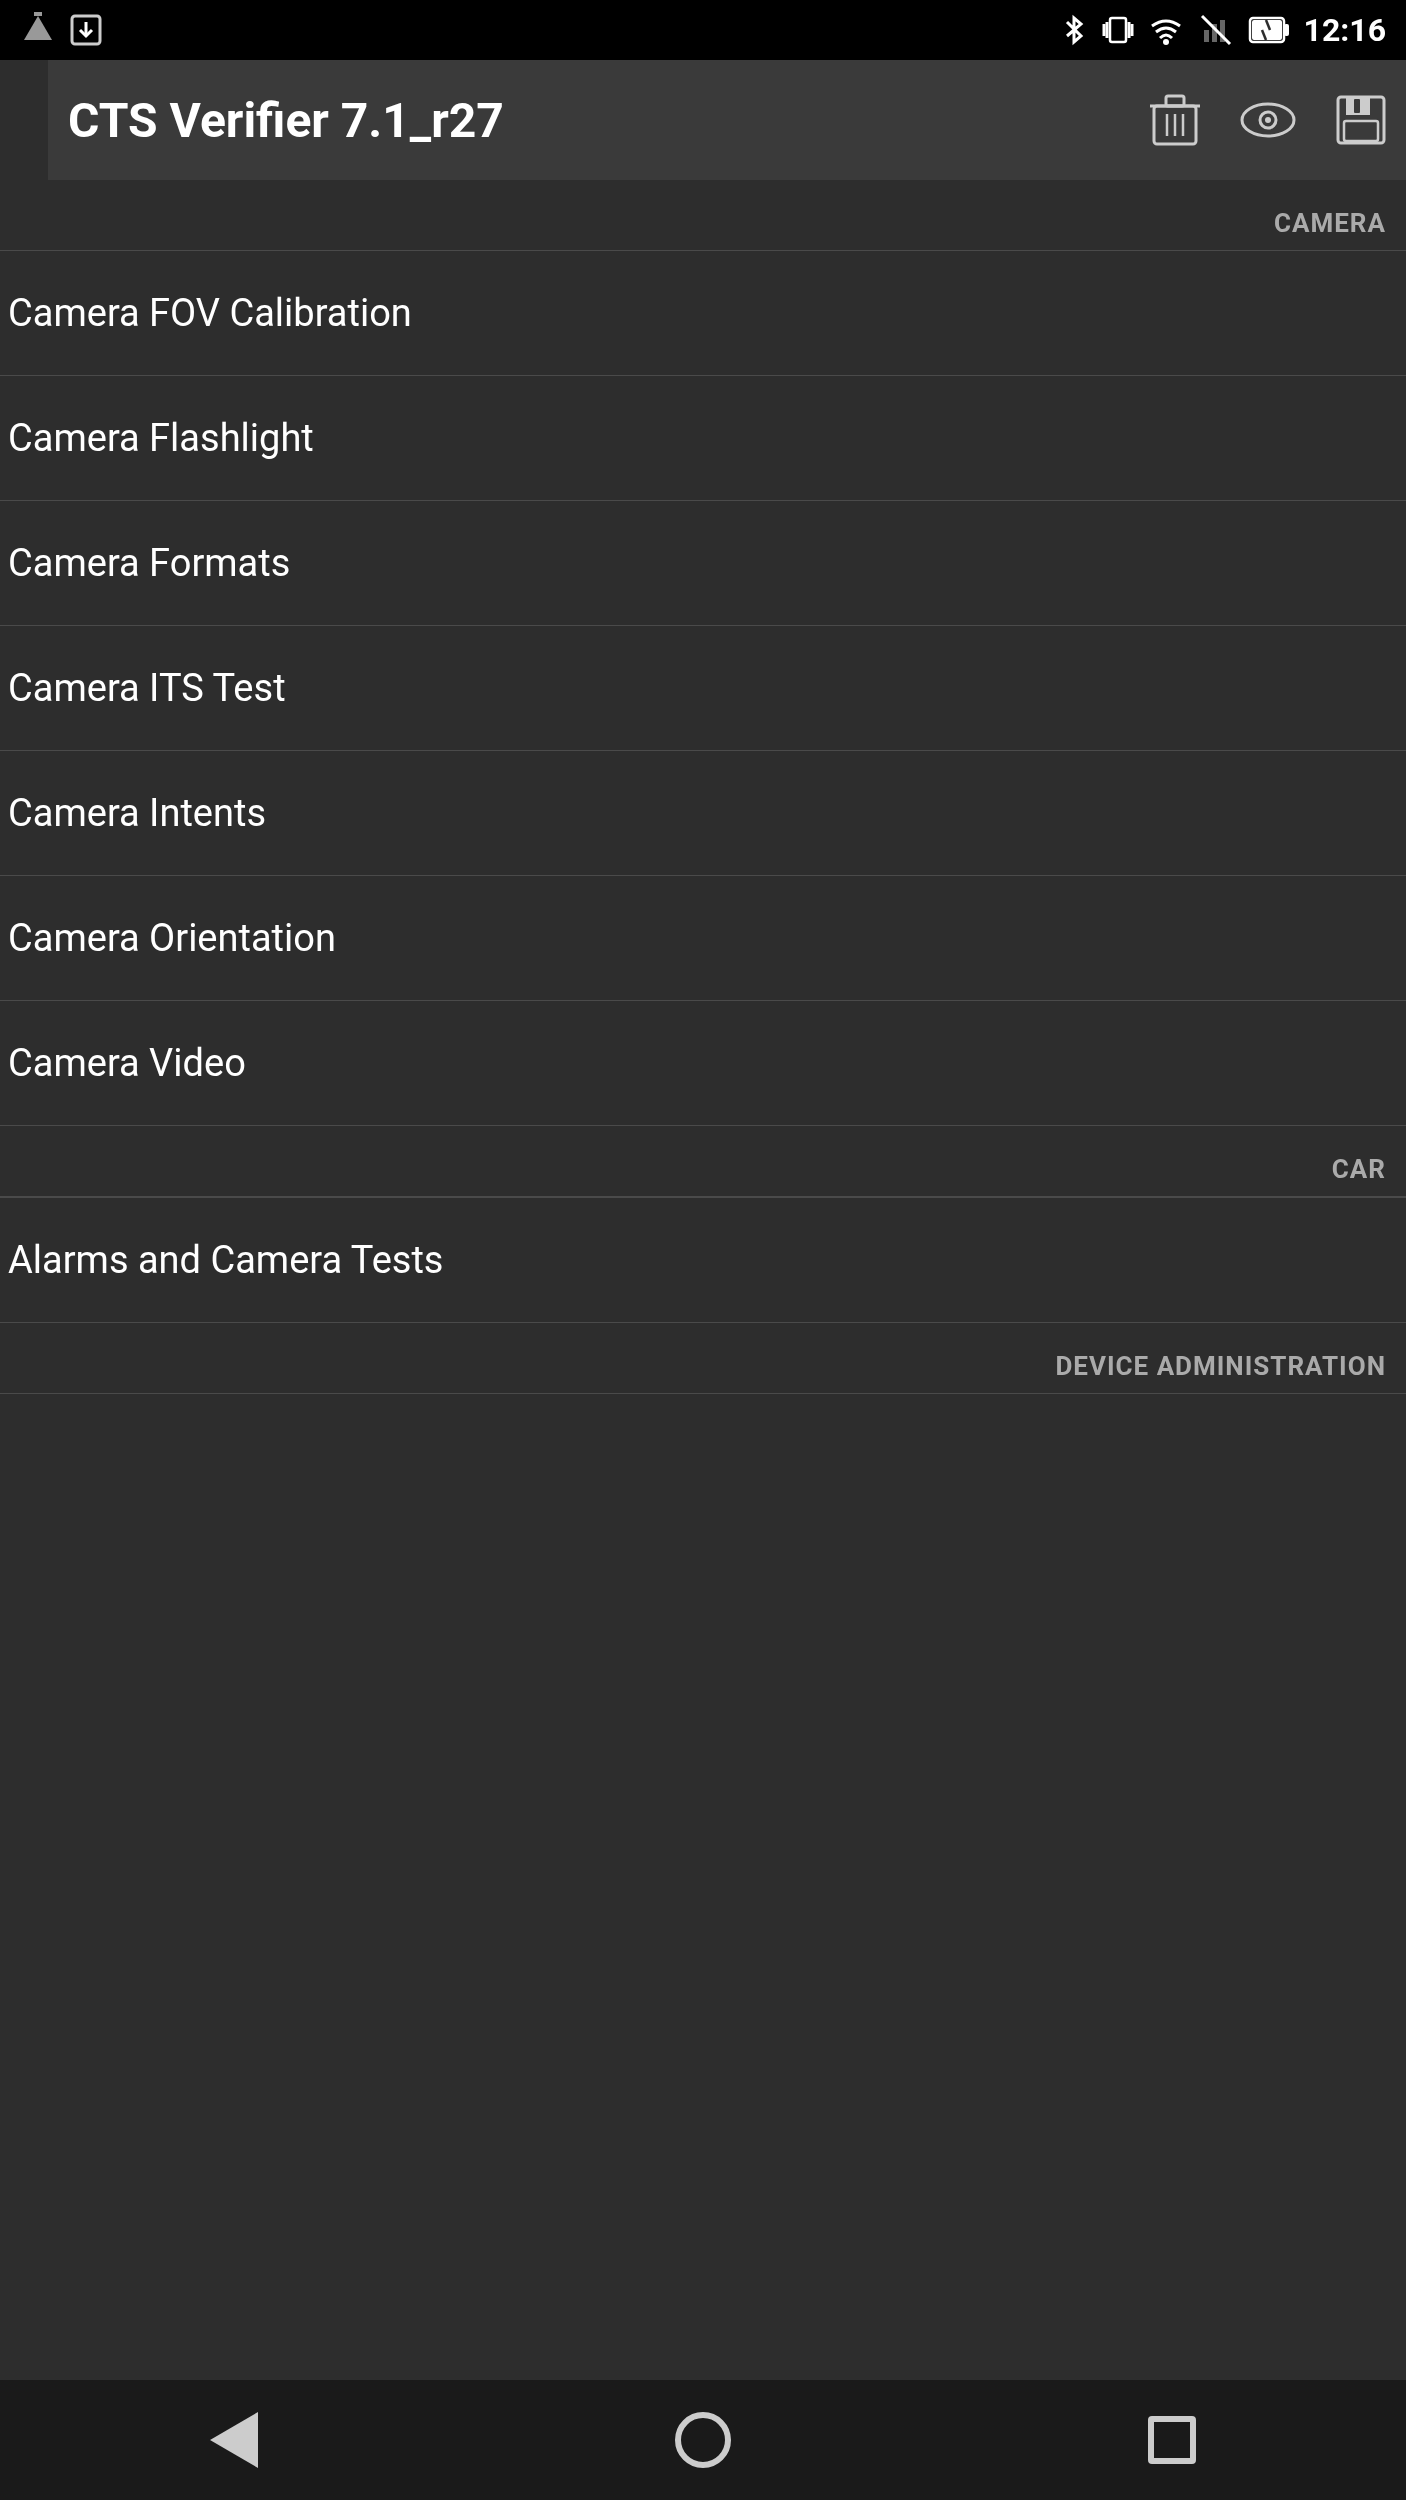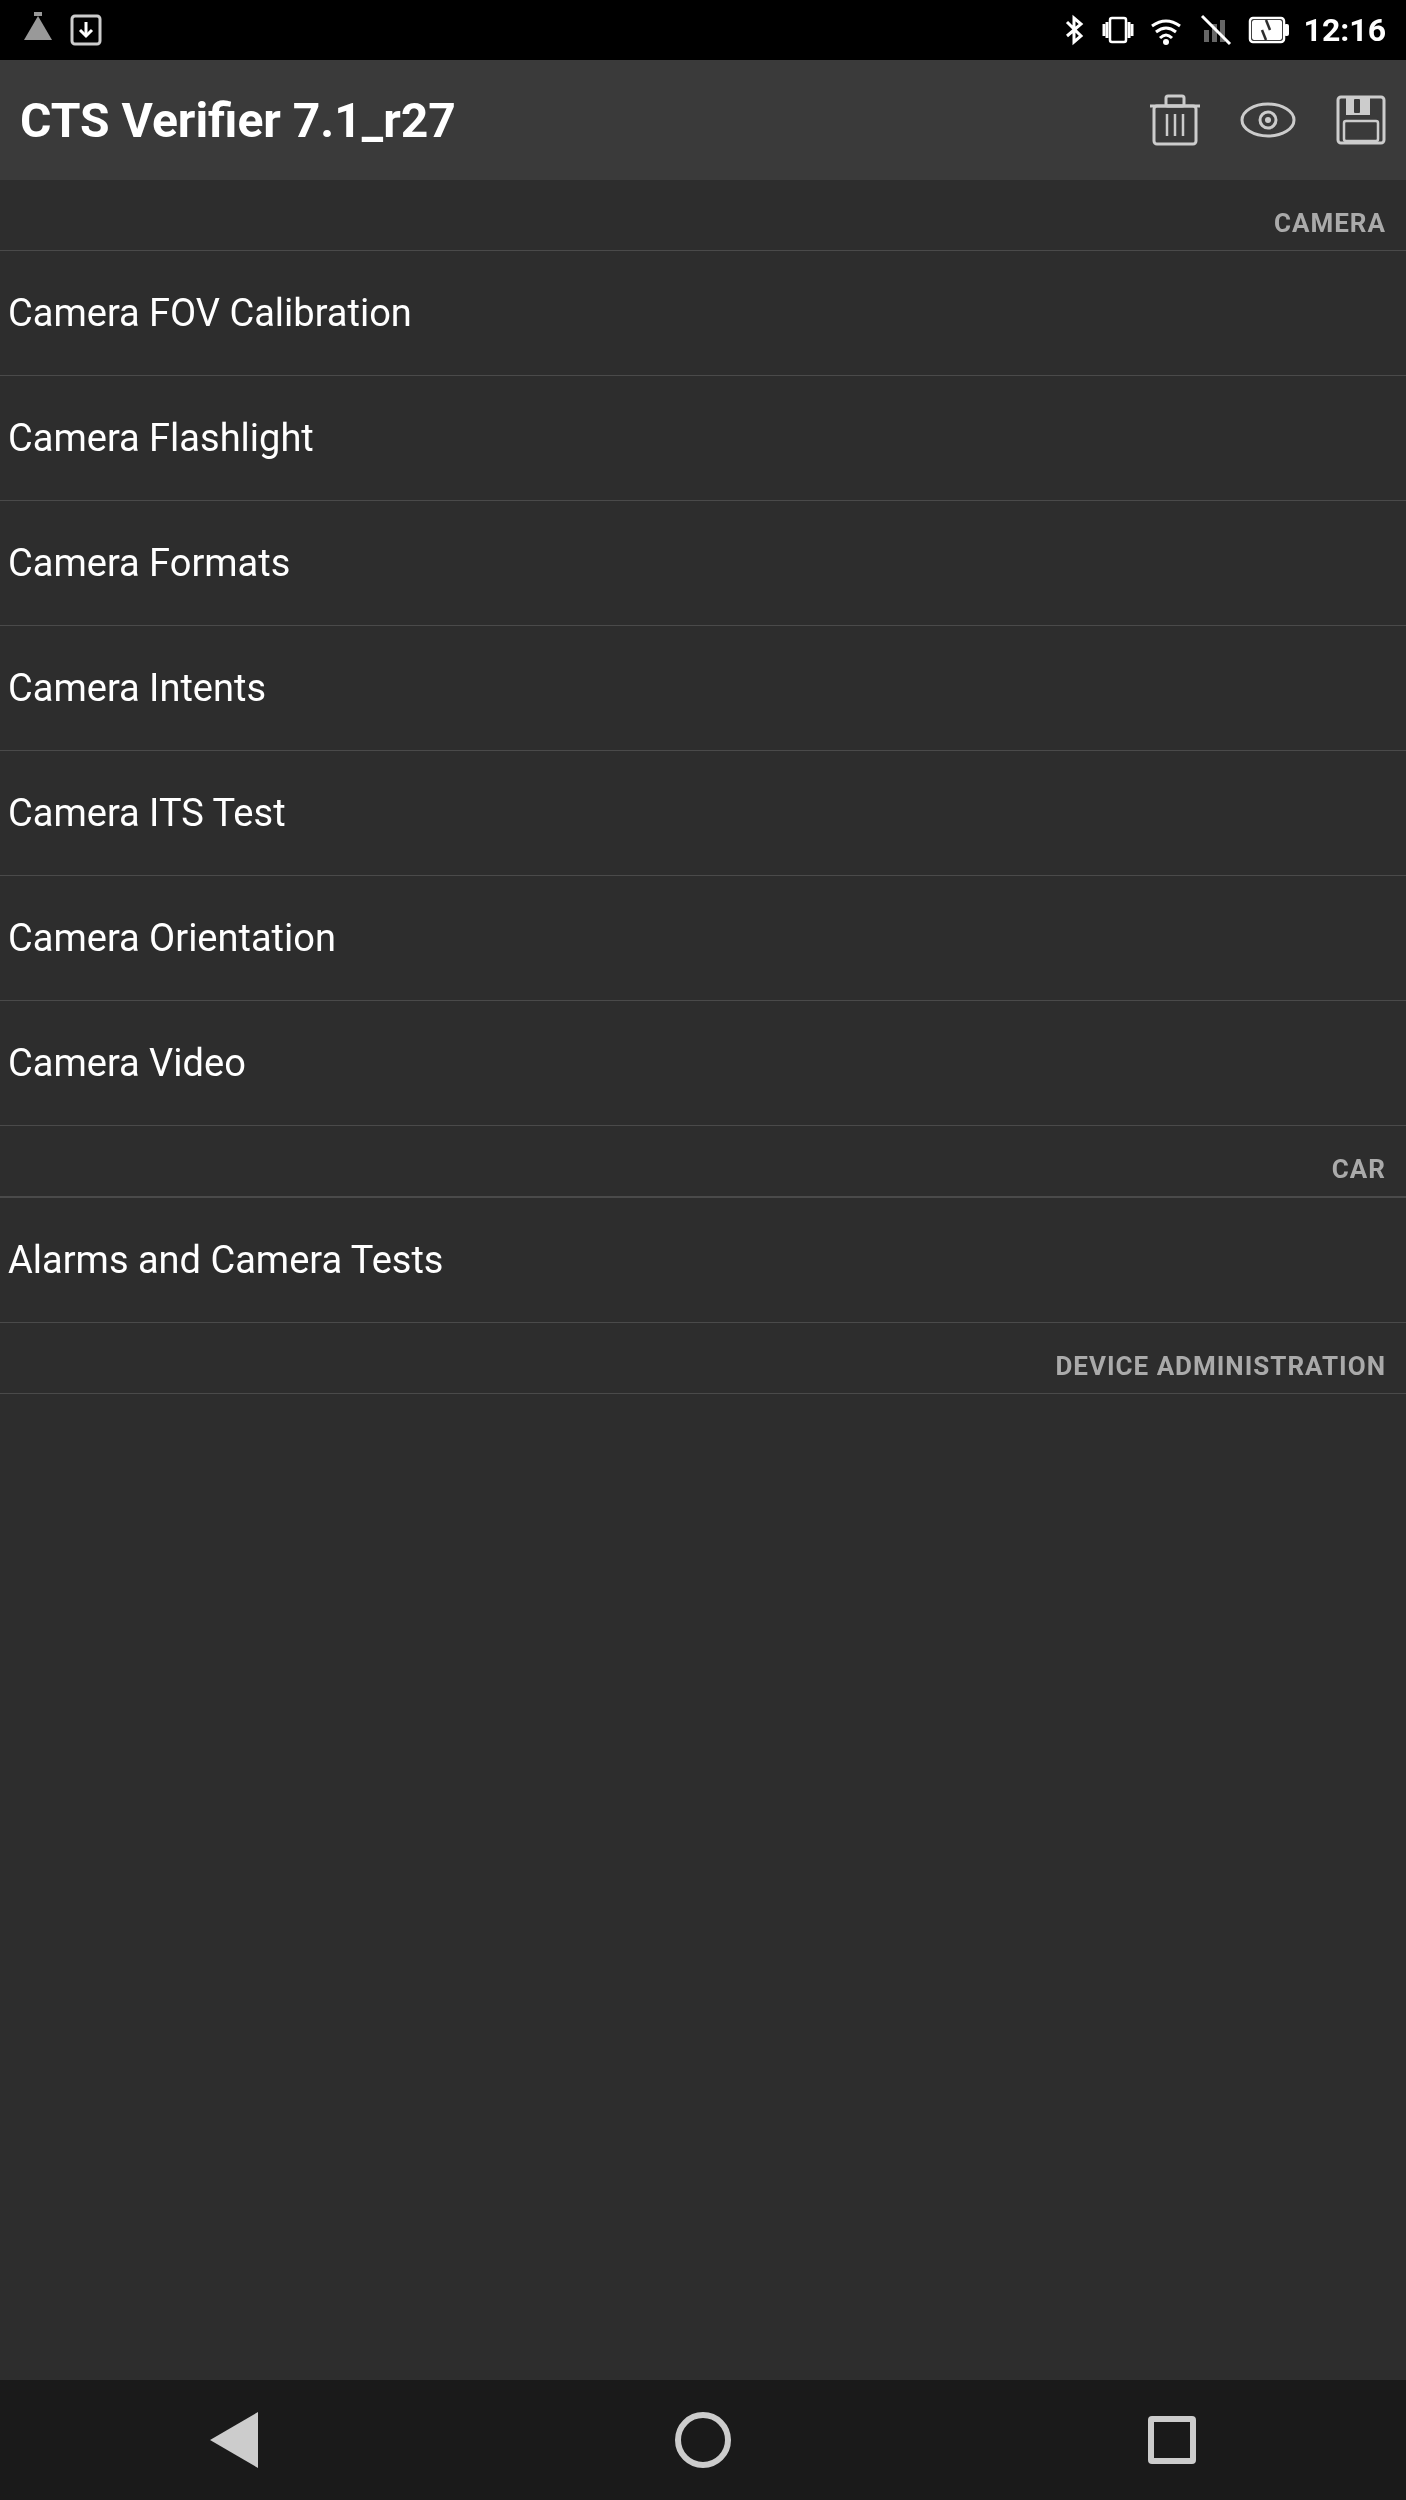--- a/index.html
+++ b/index.html
@@ -50,20 +50,21 @@
     }
 
     
     .app-bar {
       background-color: #3a3a3a;
       height: 120px;
       display: flex;
       align-items: center;
       justify-content: space-between;
       padding: 0 20px;
+      margin-left: 48px;
     }
 
     .app-title {
       font-size: 48px;
       font-weight: bold;
       color: #ffffff;
     }
 
     .app-bar-actions {
       display: flex;
@@ -233,22 +234,22 @@
     </svg>
   </div>
 </div>
 
 <div class="content" id="content-area">
 <div class="section-header">CAMERA</div>
     <div class="divider"></div>
     <div class="list-item">Camera FOV Calibration</div>
     <div class="list-item">Camera Flashlight</div>
     <div class="list-item">Camera Formats</div>
+    <div class="list-item">Camera ITS Test</div>
     <div class="list-item">Camera Intents</div>
-    <div class="list-item">Camera ITS Test</div>
     <div class="list-item">Camera Orientation</div>
     <div class="list-item">Camera Video</div>
     <div class="section-header">CAR</div>
     <div class="divider"></div>
     <div class="divider"></div>
     <div class="list-item">Alarms and Camera Tests</div>
     <div class="section-header">DEVICE ADMINISTRATION</div>
     <div class="divider"></div>
   </div>
 

